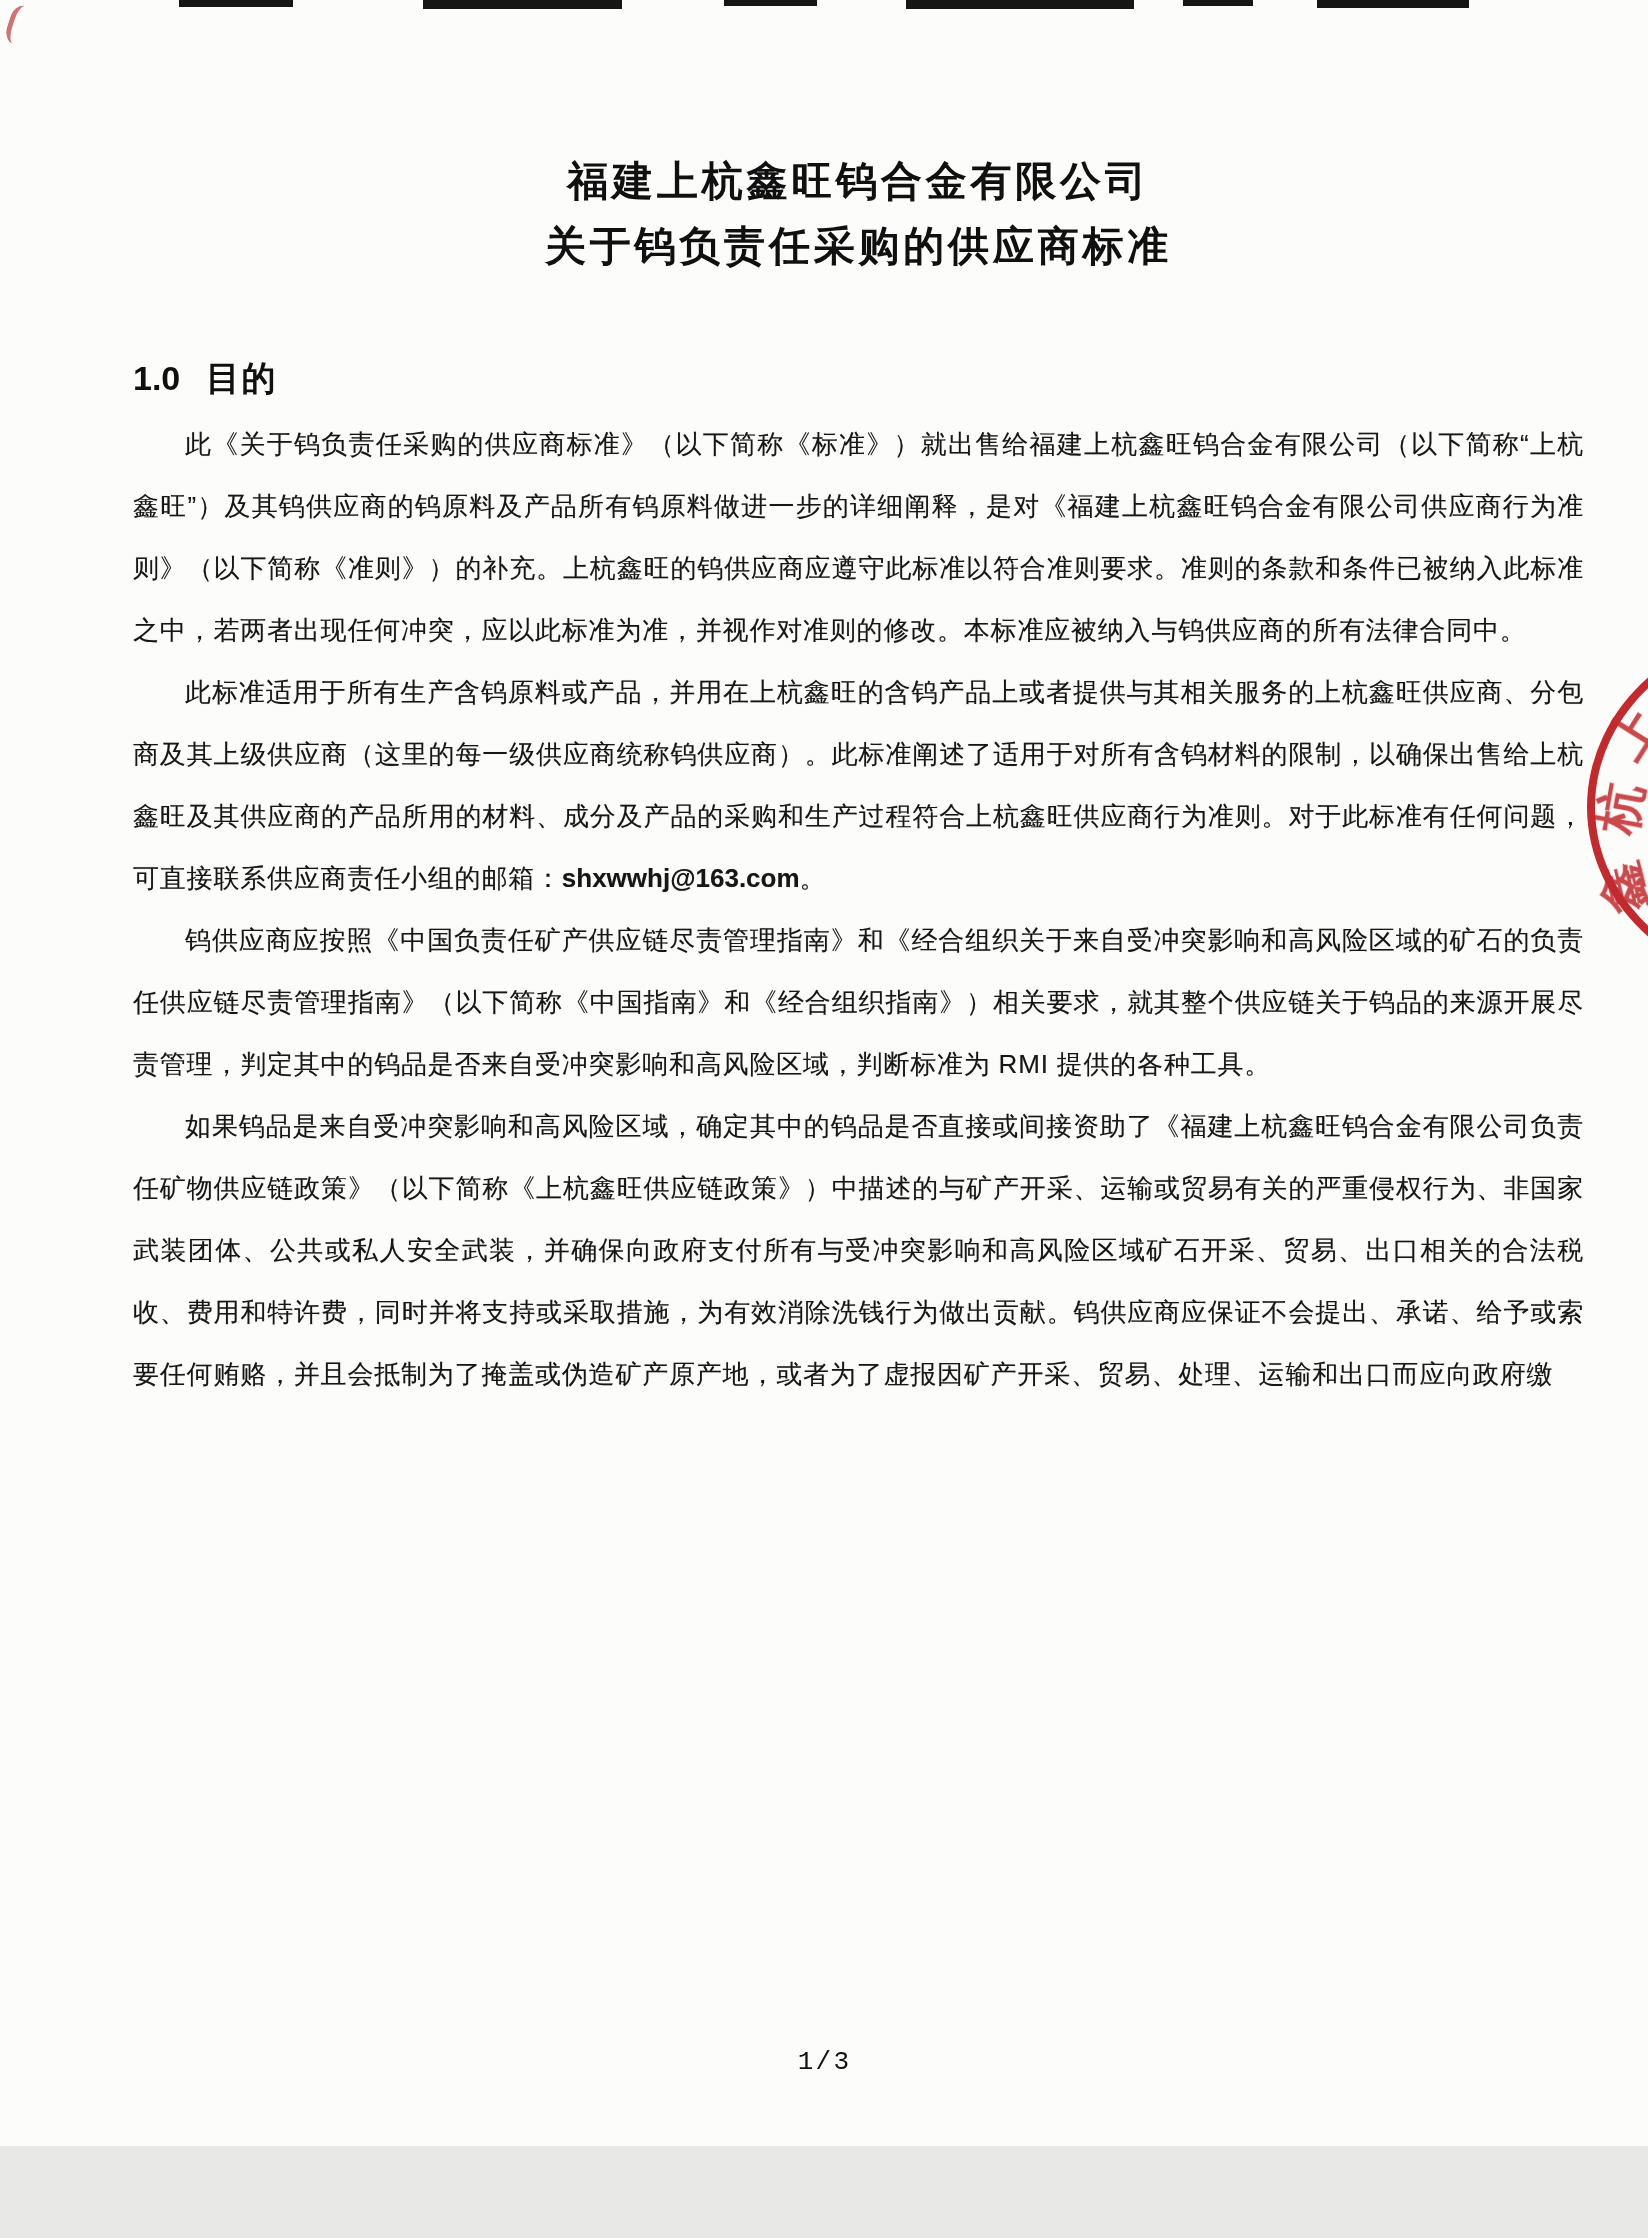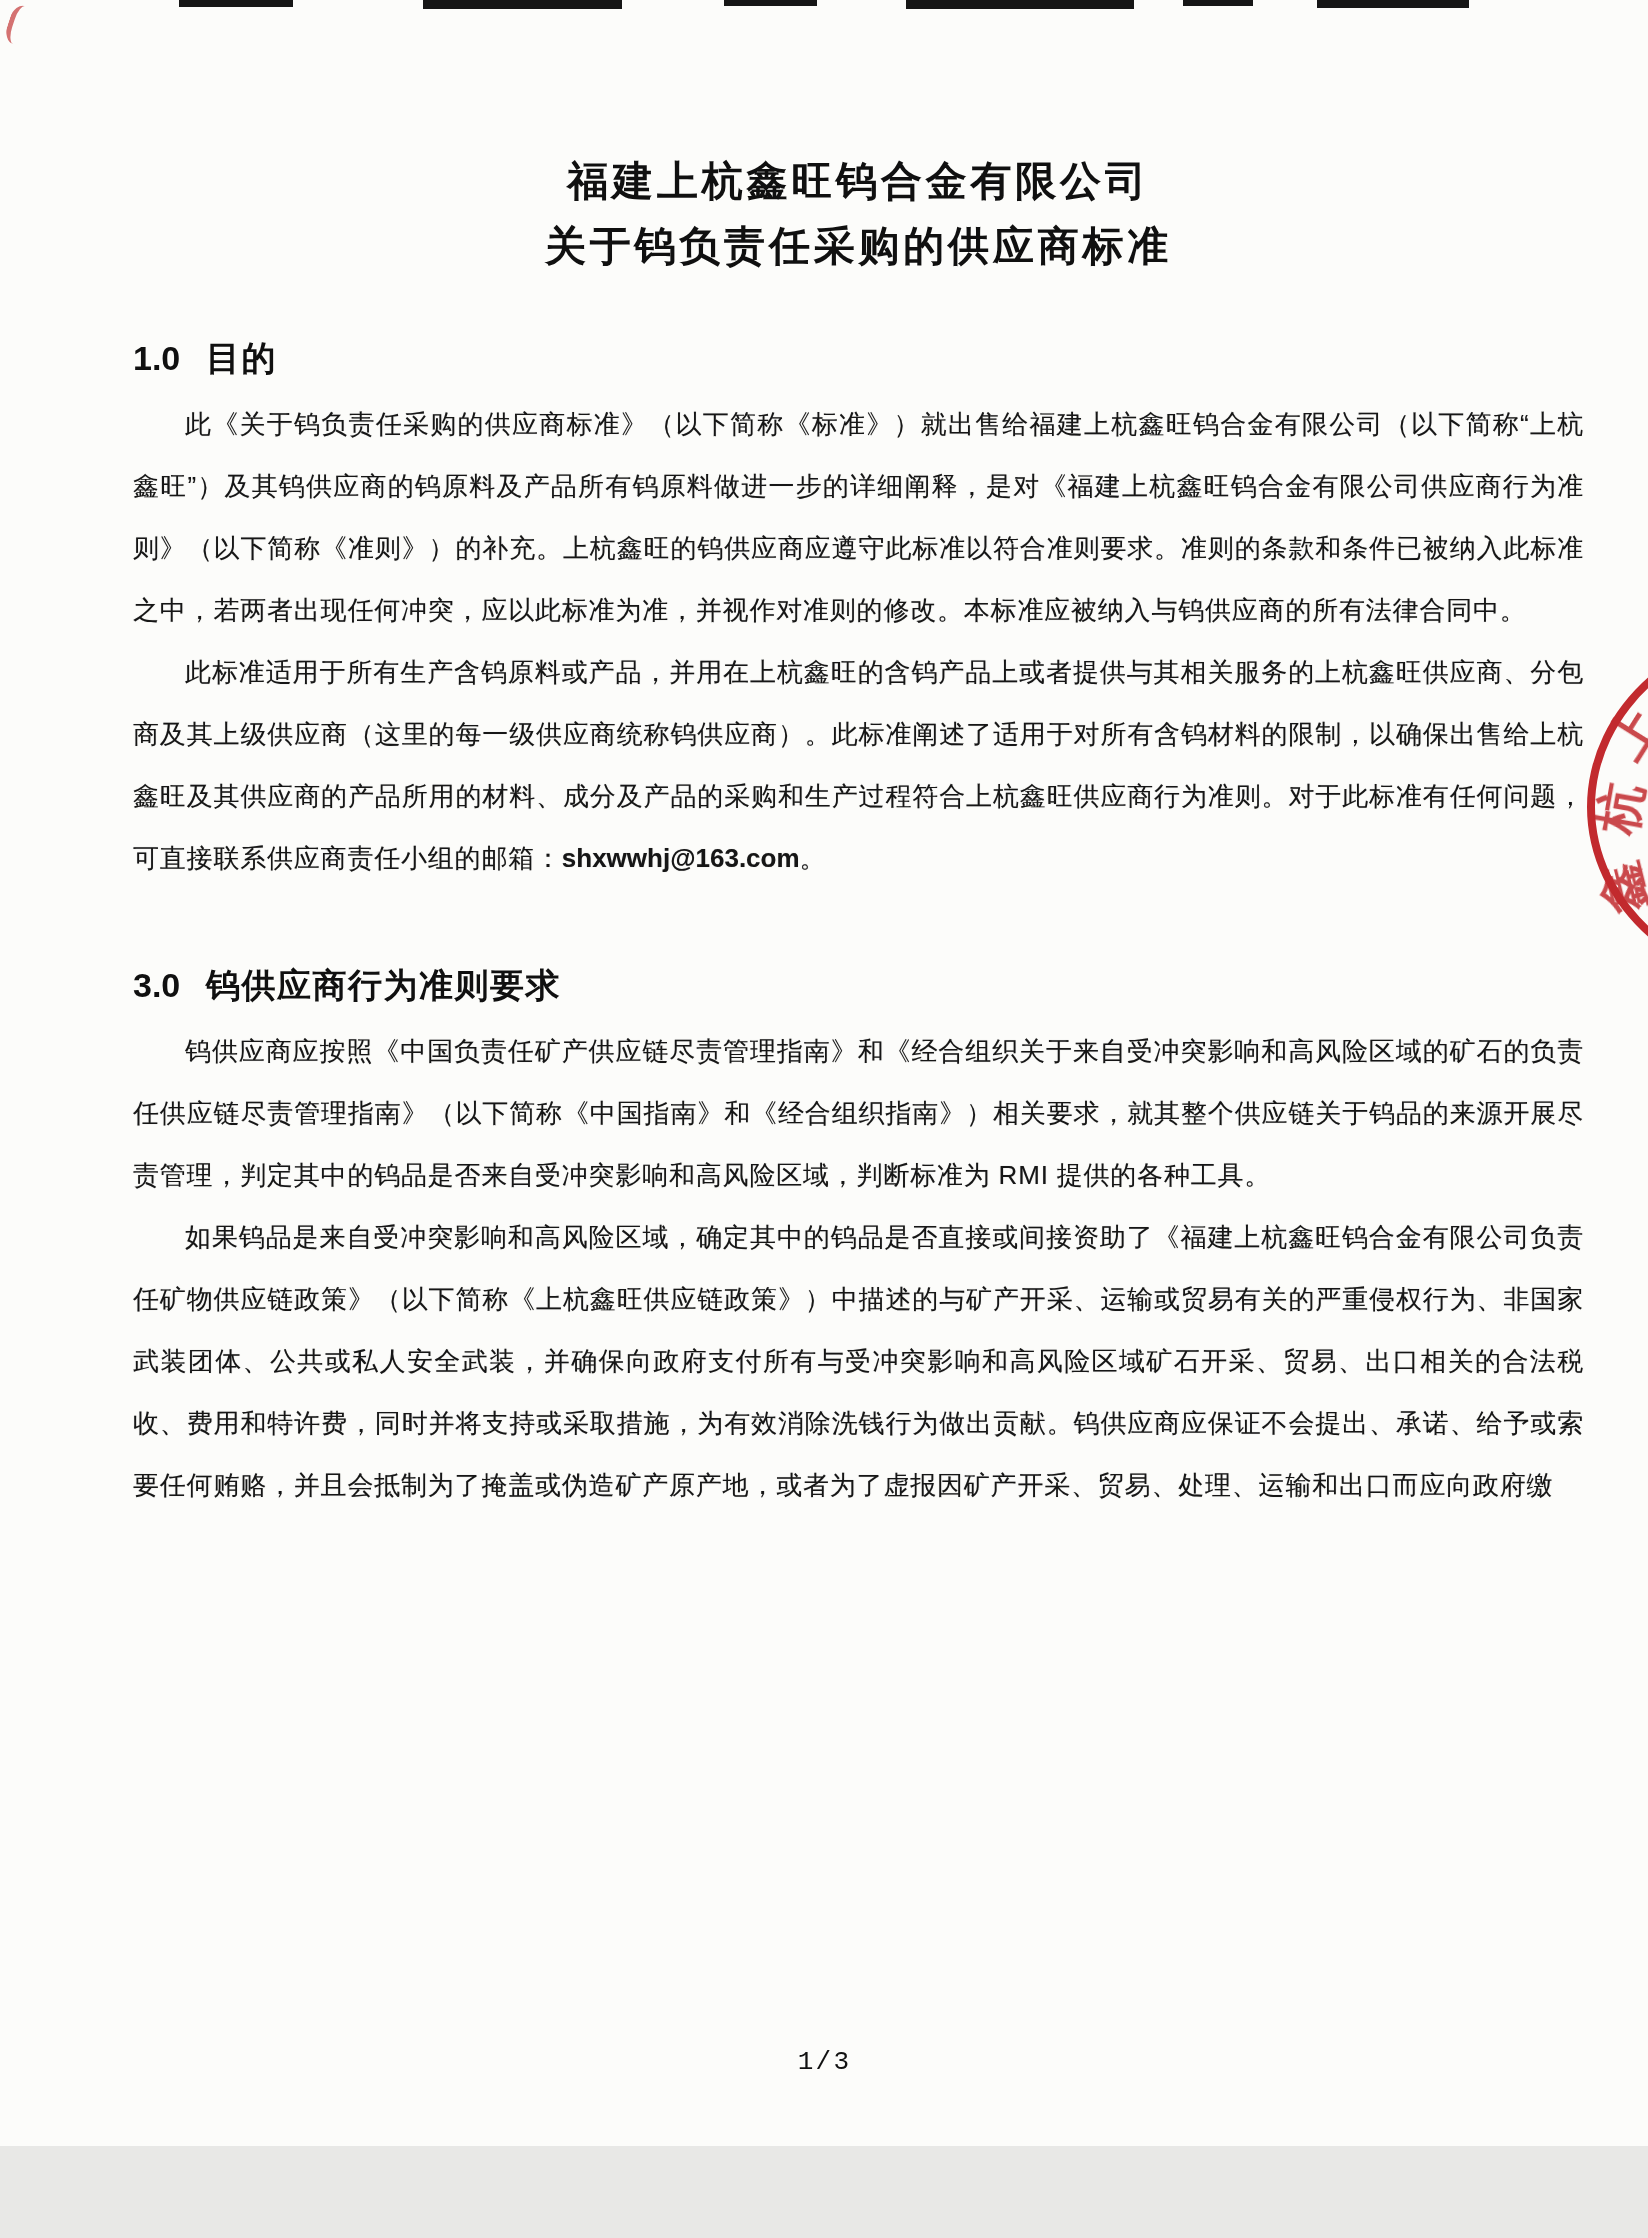--- a/index.html
+++ b/index.html
@@ -28,21 +28,21 @@
   }
   section{display:block;}
   h2{
     margin:73px 0 12px 0;
     font-size:34px;
     font-weight:bold;
     line-height:46px;
     letter-spacing:1.5px;
     color:#101010;
   }
-  section:first-of-type h2{margin-top:56px;}
+  section:first-of-type h2{margin-top:76px;}
   h2 .sec-num{display:inline-block;min-width:73px;letter-spacing:0;}
   p{
     margin:0;
     font-size:26px;
     line-height:62px;
     letter-spacing:0.8px;
     text-align:justify;
     text-justify:inter-ideograph;
     text-indent:2em;
     color:#161616;
@@ -121,21 +121,20 @@
     </div>
     <div id="doc-sections">
         <section>
           <h2><span class="sec-num">1.0</span><span>目的</span></h2>
           <p><span>此《关于钨负责任采购的供应商标准》（以下简称《标准》）就出售给福建上杭鑫旺钨合金有限公司（以下简称“上杭鑫旺”）及其钨供应商的钨原料及产品所有钨原料做进一步的详细阐释，是对《福建上杭鑫旺钨合金有限公司供应商行为准则》（以下简称《准则》）的补充。上杭鑫旺的钨供应商应遵守此标准以符合准则要求。准则的条款和条件已被纳入此标准之中，若两者出现任何冲突，应以此标准为准，并视作对准则的修改。本标准应被纳入与钨供应商的所有法律合同中。</span></p>
         </section>
         <section>
           <p><span>此标准适用于所有生产含钨原料或产品，并用在上杭鑫旺的含钨产品上或者提供与其相关服务的上杭鑫旺供应商、分包商及其上级供应商（这里的每一级供应商统称钨供应商）。此标准阐述了适用于对所有含钨材料的限制，以确保出售给上杭鑫旺及其供应商的产品所用的材料、成分及产品的采购和生产过程符合上杭鑫旺供应商行为准则。对于此标准有任何问题，可直接联系供应商责任小组的邮箱：</span><span class="b">shxwwhj@163.com</span><span>。</span></p>
         </section>
         <section>
-          <h2><span class="sec-num">3.0</span><span>钨供应商行为准则要求</span></h2>
           <p><span>钨供应商应按照《中国负责任矿产供应链尽责管理指南》和《经合组织关于来自受冲突影响和高风险区域的矿石的负责任供应链尽责管理指南》（以下简称《中国指南》和《经合组织指南》）相关要求，就其整个供应链关于钨品的来源开展尽责管理，判定其中的钨品是否来自受冲突影响和高风险区域，判断标准为 RMI 提供的各种工具。</span></p>
           <p><span>如果钨品是来自受冲突影响和高风险区域，确定其中的钨品是否直接或间接资助了《福建上杭鑫旺钨合金有限公司负责任矿物供应链政策》（以下简称《上杭鑫旺供应链政策》）中描述的与矿产开采、运输或贸易有关的严重侵权行为、非国家武装团体、公共或私人安全武装，并确保向政府支付所有与受冲突影响和高风险区域矿石开采、贸易、出口相关的合法税收、费用和特许费，同时并将支持或采取措施，为有效消除洗钱行为做出贡献。钨供应商应保证不会提出、承诺、给予或索要任何贿赂，并且会抵制为了掩盖或伪造矿产原产地，或者为了虚报因矿产开采、贸易、处理、运输和出口而应向政府缴</span></p>
         </section>
       </div>
   </div>
 
   <div class="pageno">1/3</div>
 
   <div class="stamp-clip">
     <div class="stamp-circle" style="border-color: rgb(194, 42, 46);"></div>

